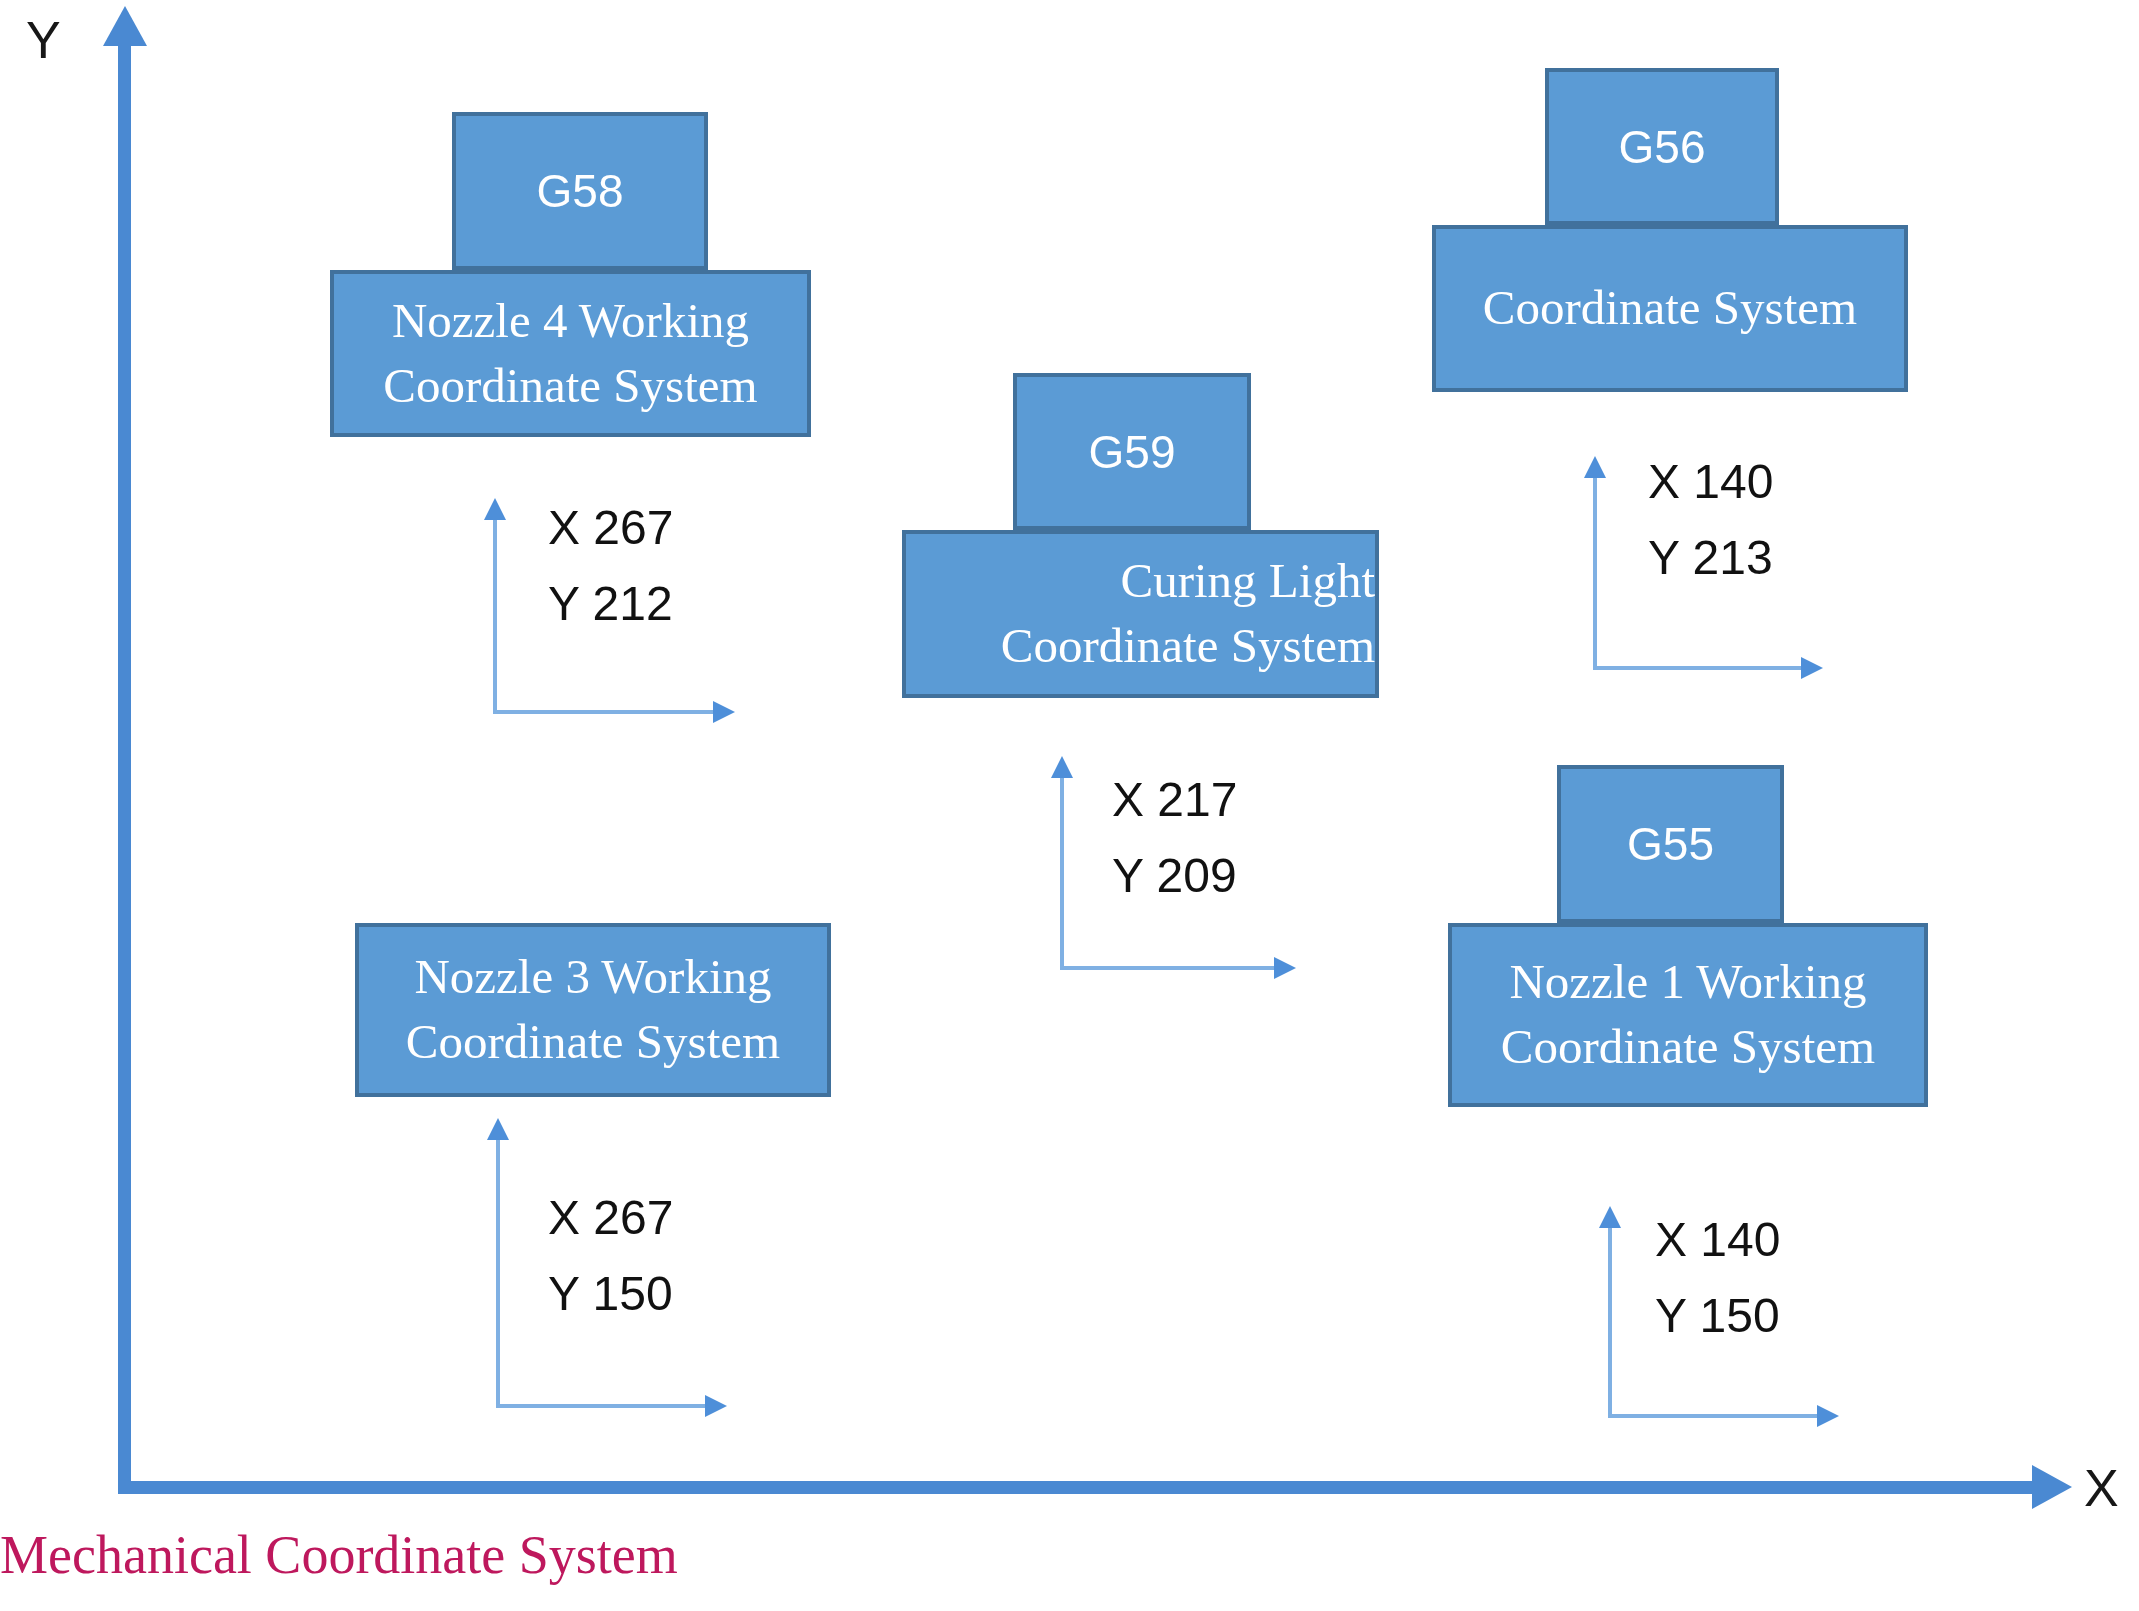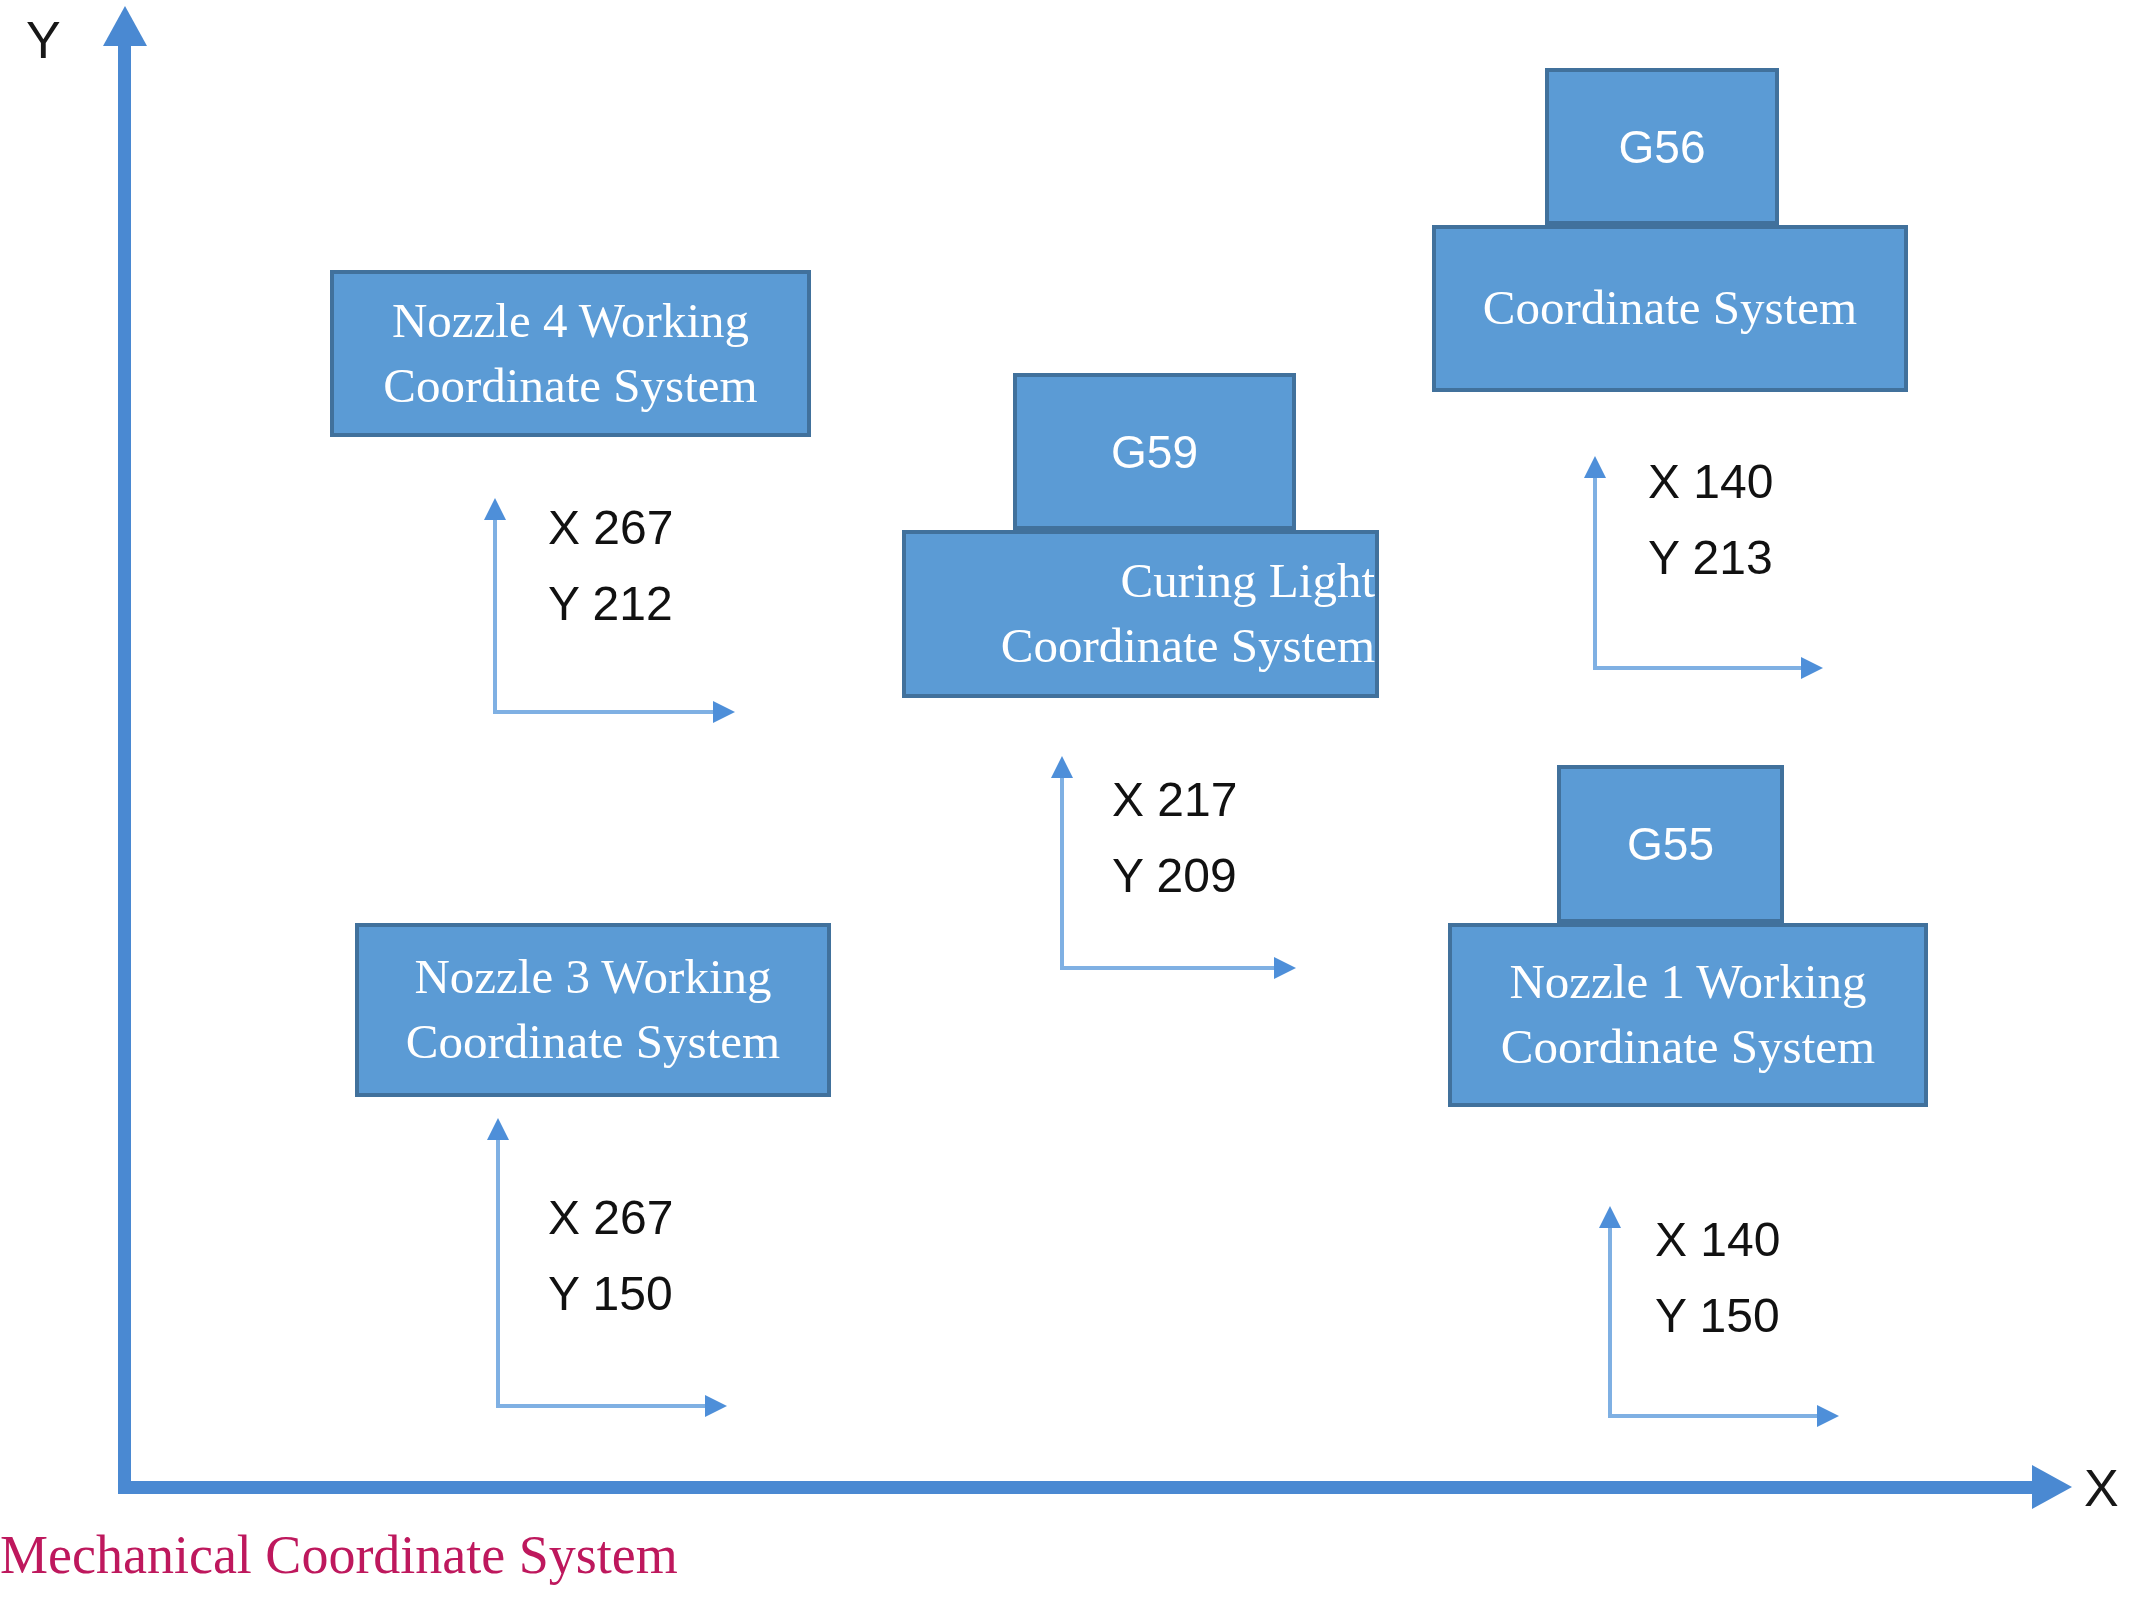--- a/index.html
+++ b/index.html
@@ -63,21 +63,21 @@
     color:#ffffff;
     font-family:"Liberation Serif", serif;
     font-size:49px; line-height:1.32; text-align:center;
     flex-direction:column;
   }
 
   #g58-tab  { left:452px;  top:112px; width:256px; height:158px; }
   #g58-main { left:330px;  top:270px; width:481px; height:167px; }
   #g56-tab  { left:1545px; top:68px;  width:234px; height:157px;text-align:right; }
   #g56-main { left:1432px; top:225px; width:476px; height:167px; }
-  #g59-tab  { left:1013px; top:373px; width:283px; height:157px; }
+  #g59-tab  { left:1013px; top:373px; width:238px; height:157px; }
   #g59-main { left:902px;  top:530px; width:477px; height:168px;align-items:flex-end; }
   #g57-tab  { left:463px;  top:765px; width:234px; height:158px; }
   #g57-main { left:355px;  top:923px; width:476px; height:174px; }
   #g55-tab  { left:1557px; top:765px; width:227px; height:158px; }
   #g55-main { left:1448px; top:923px; width:480px; height:184px; }
 
   
   .mini-v { position:absolute; width:4px;  background:#7fb0e3; }
   .mini-h { position:absolute; height:4px; background:#7fb0e3; }
   .mini-head-up {
@@ -137,20 +137,21 @@
 <div id="canvas">
 
   <div class="main-axis-v"></div>
   <div class="main-head-up"></div>
   <div class="main-axis-h"></div>
   <div class="main-head-right"></div>
   <div class="axis-label" id="y-axis-label">Y</div>
   <div class="axis-label" id="x-axis-label">X</div>
   <div class="caption">Mechanical Coordinate System</div>
 
+  <div class="box tab-box" id="g58-tab">G58</div>
   <div class="box name-box" id="g58-main">
     <div>Nozzle 4 Working</div>
     <div>Coordinate System</div>
   </div>
   <div class="mini-v" id="g58-ax-v"></div>
   <div class="mini-head-up" id="g58-ax-vh"></div>
   <div class="mini-h" id="g58-ax-h"></div>
   <div class="mini-head-right" id="g58-ax-hh"></div>
   <div class="coord" id="g58-coord">
     <div>X 267</div>

